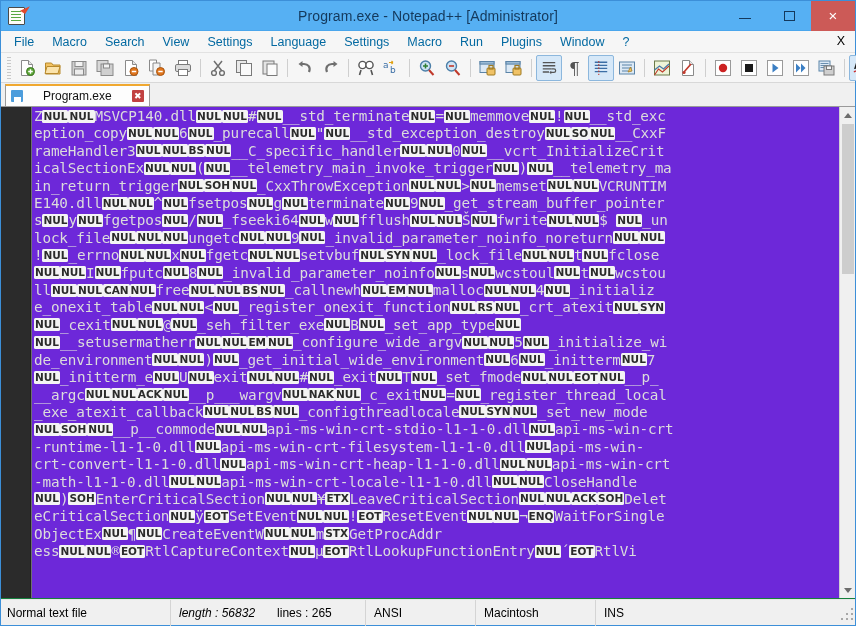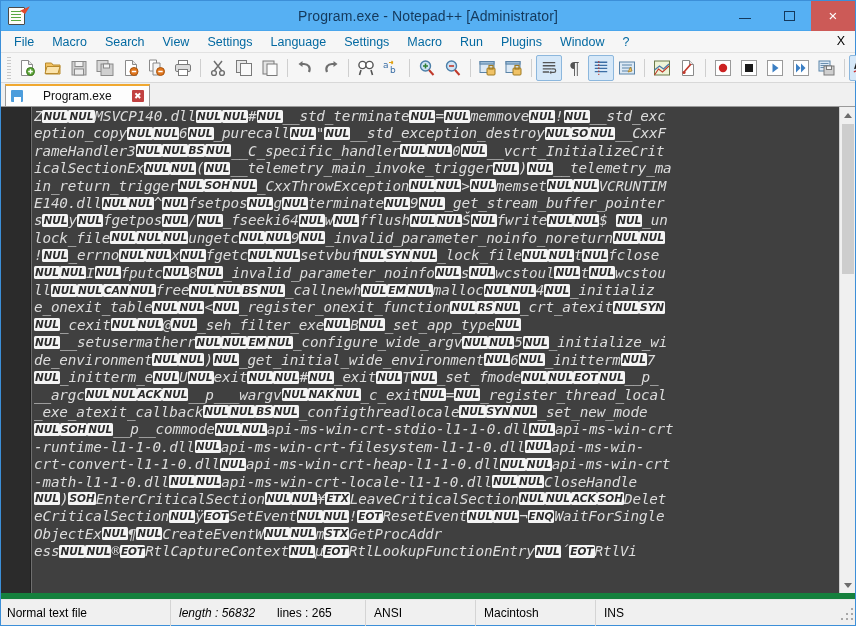--- a/index.html
+++ b/index.html
@@ -152,24 +152,23 @@
     background: #c14141; color: #fff;
     font-size: 9px; line-height: 12px; text-align: center;
     border-radius: 1px; font-family: "Liberation Sans", sans-serif;
   }
 
   
   .editor-wrap {
     flex: 1 1 auto;
     display: flex;
     position: relative;
-    background: #404040;
+    background: #6d28d9;
     overflow: hidden;
-    border-bottom: 6px solid #15803d;
-    font-style: italic;
+    border-bottom: 1px solid #15803d;
   }
   .gutter {
     width: 30px; flex: 0 0 30px;
     background: #2b2b2b;
     border-right: 1px solid #1f1f1f;
   }
   .fold-margin {
     width: 1px; flex: 0 0 1px; background: #6f6f6f;
   }
   .code {

